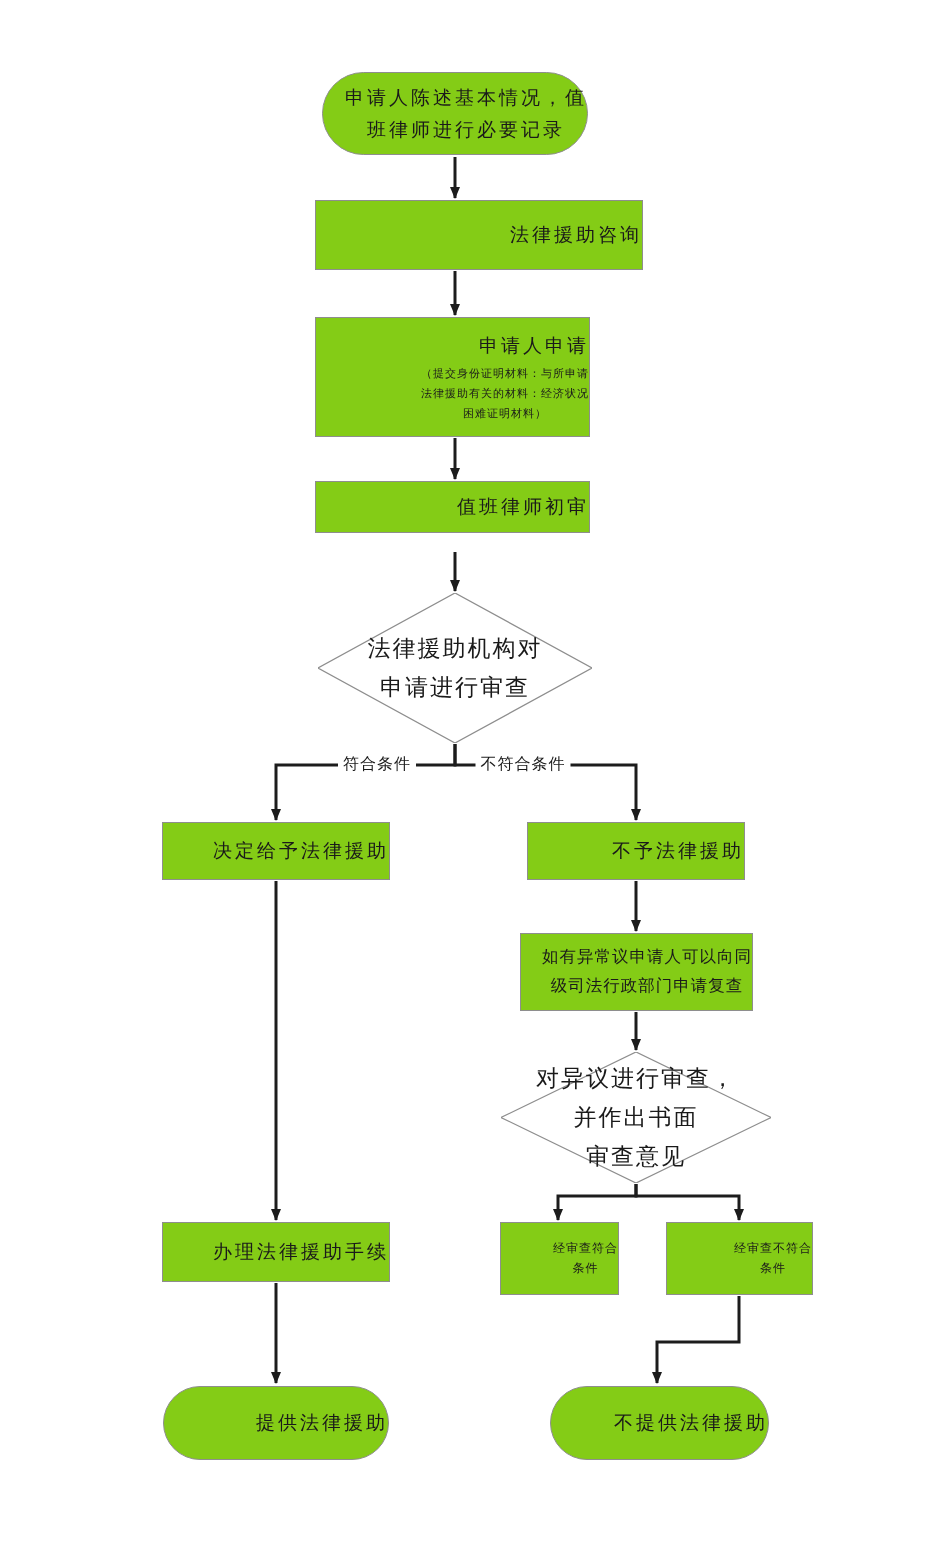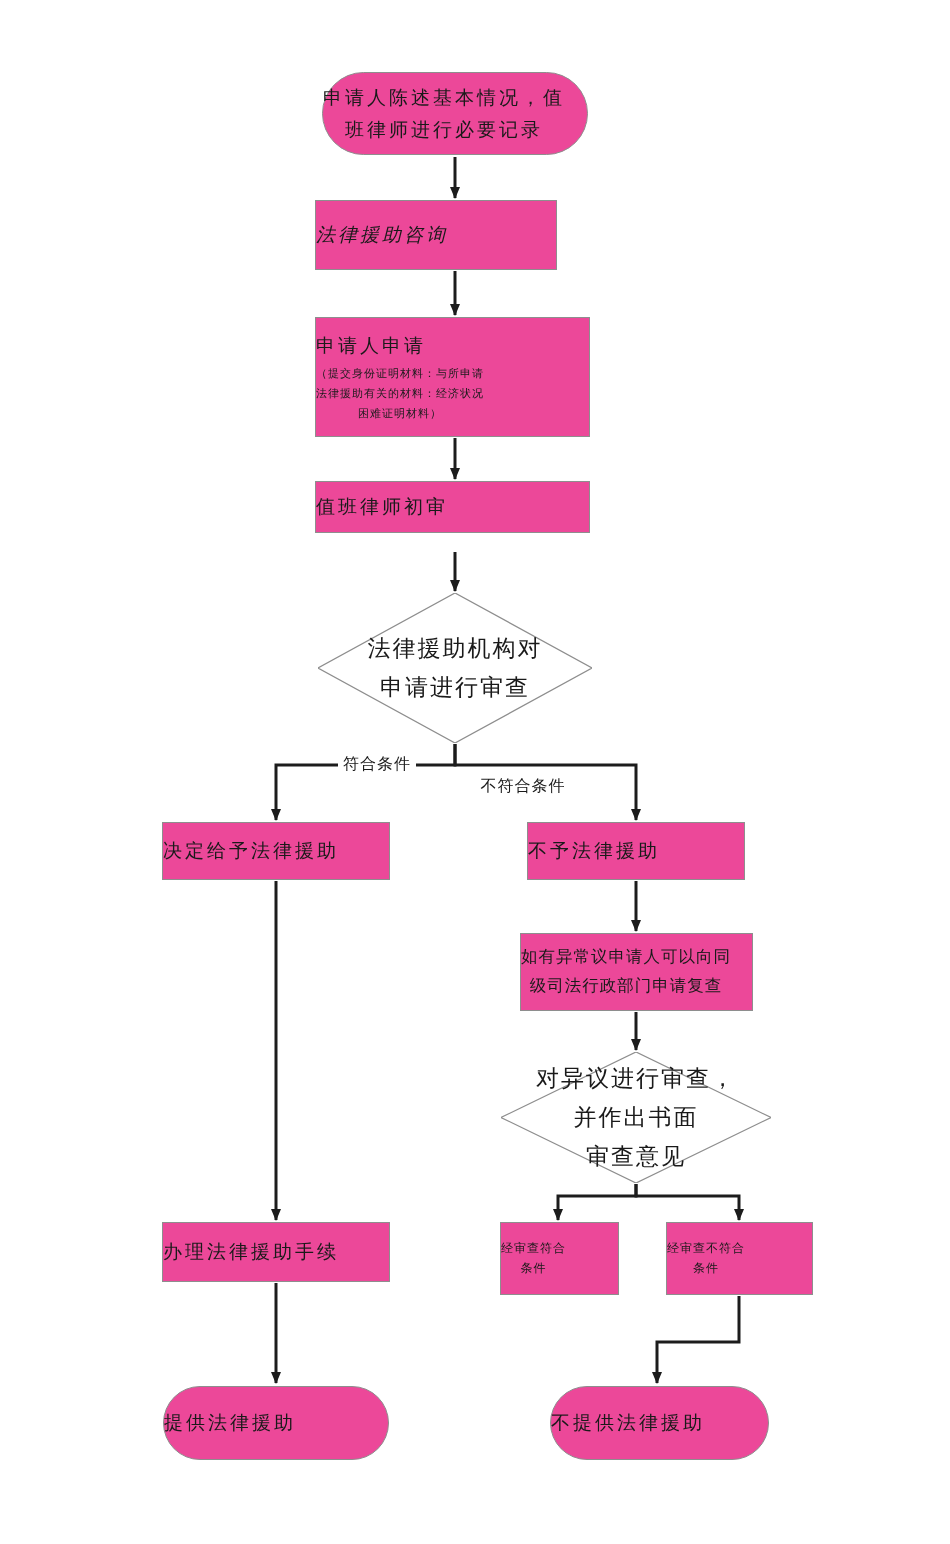--- a/index.html
+++ b/index.html
@@ -24,25 +24,25 @@
   .edge {
     stroke: #1c1c1c;
     stroke-width: 3;
     fill: none;
     stroke-linecap: butt;
     stroke-linejoin: miter;
   }
   .node {
     position: absolute;
     z-index: 2;
-    background: #ec4899;
+    background: #84cc16;
     border: 1px solid #8e8e8e;
     display: flex;
     flex-direction: column;
-    align-items: flex-start;
+    align-items: flex-end;
     justify-content: center;
     text-align: center;
   }
   .lbl {
     white-space: pre-line;
     font-size: 19px;
     letter-spacing: 3px;
     line-height: 1.65;
   }
   .detail {
@@ -119,21 +119,21 @@
     <path class="edge" d="M636,1184 V1196 H558 V1220" marker-end="url(#ah)"></path>
     <path class="edge" d="M636,1184 V1196 H739 V1220" marker-end="url(#ah)"></path>
     <path class="edge" d="M739,1296 V1342 H657 V1383" marker-end="url(#ah)"></path>
   </svg>
 
   <div class="node terminator" style="left:322px; top:72px; width:266px; height:83px;">
     <div class="lbl">申请人陈述基本情况，值
 班律师进行必要记录</div>
   </div>
 
-  <div class="node" style="left:315px; top:200px; width:242px; height:70px;font-style:italic;">
+  <div class="node" style="left:315px; top:200px; width:328px; height:70px;">
     <div class="lbl">法律援助咨询</div>
   </div>
 
   <div class="node" style="left:315px; top:317px; width:275px; height:120px;">
     <div class="lbl">申请人申请</div>
     <div class="detail">（提交身份证明材料：与所申请
 法律援助有关的材料：经济状况
 困难证明材料）</div>
   </div>
 
@@ -143,21 +143,21 @@
 
   <div class="decision" style="left:318px; top:593px; width:274px; height:150px;">
     <svg width="274" height="150" viewBox="0 0 274 150">
       <polygon points="137,0 274,75 137,150 0,75"></polygon>
     </svg>
     <div class="lbl">法律援助机构对
 申请进行审查</div>
   </div>
 
   <div class="edge-label" style="left:377px; top:764px;">符合条件</div>
-  <div class="edge-label" style="left:523px; top:764px;margin-top:22px;">不符合条件</div>
+  <div class="edge-label" style="left:523px; top:764px;">不符合条件</div>
 
   <div class="node" style="left:162px; top:822px; width:228px; height:58px;">
     <div class="lbl">决定给予法律援助</div>
   </div>
 
   <div class="node" style="left:527px; top:822px; width:218px; height:58px;">
     <div class="lbl">不予法律援助</div>
   </div>
 
   <div class="node recheck-node" style="left:520px; top:933px; width:233px; height:78px;">

